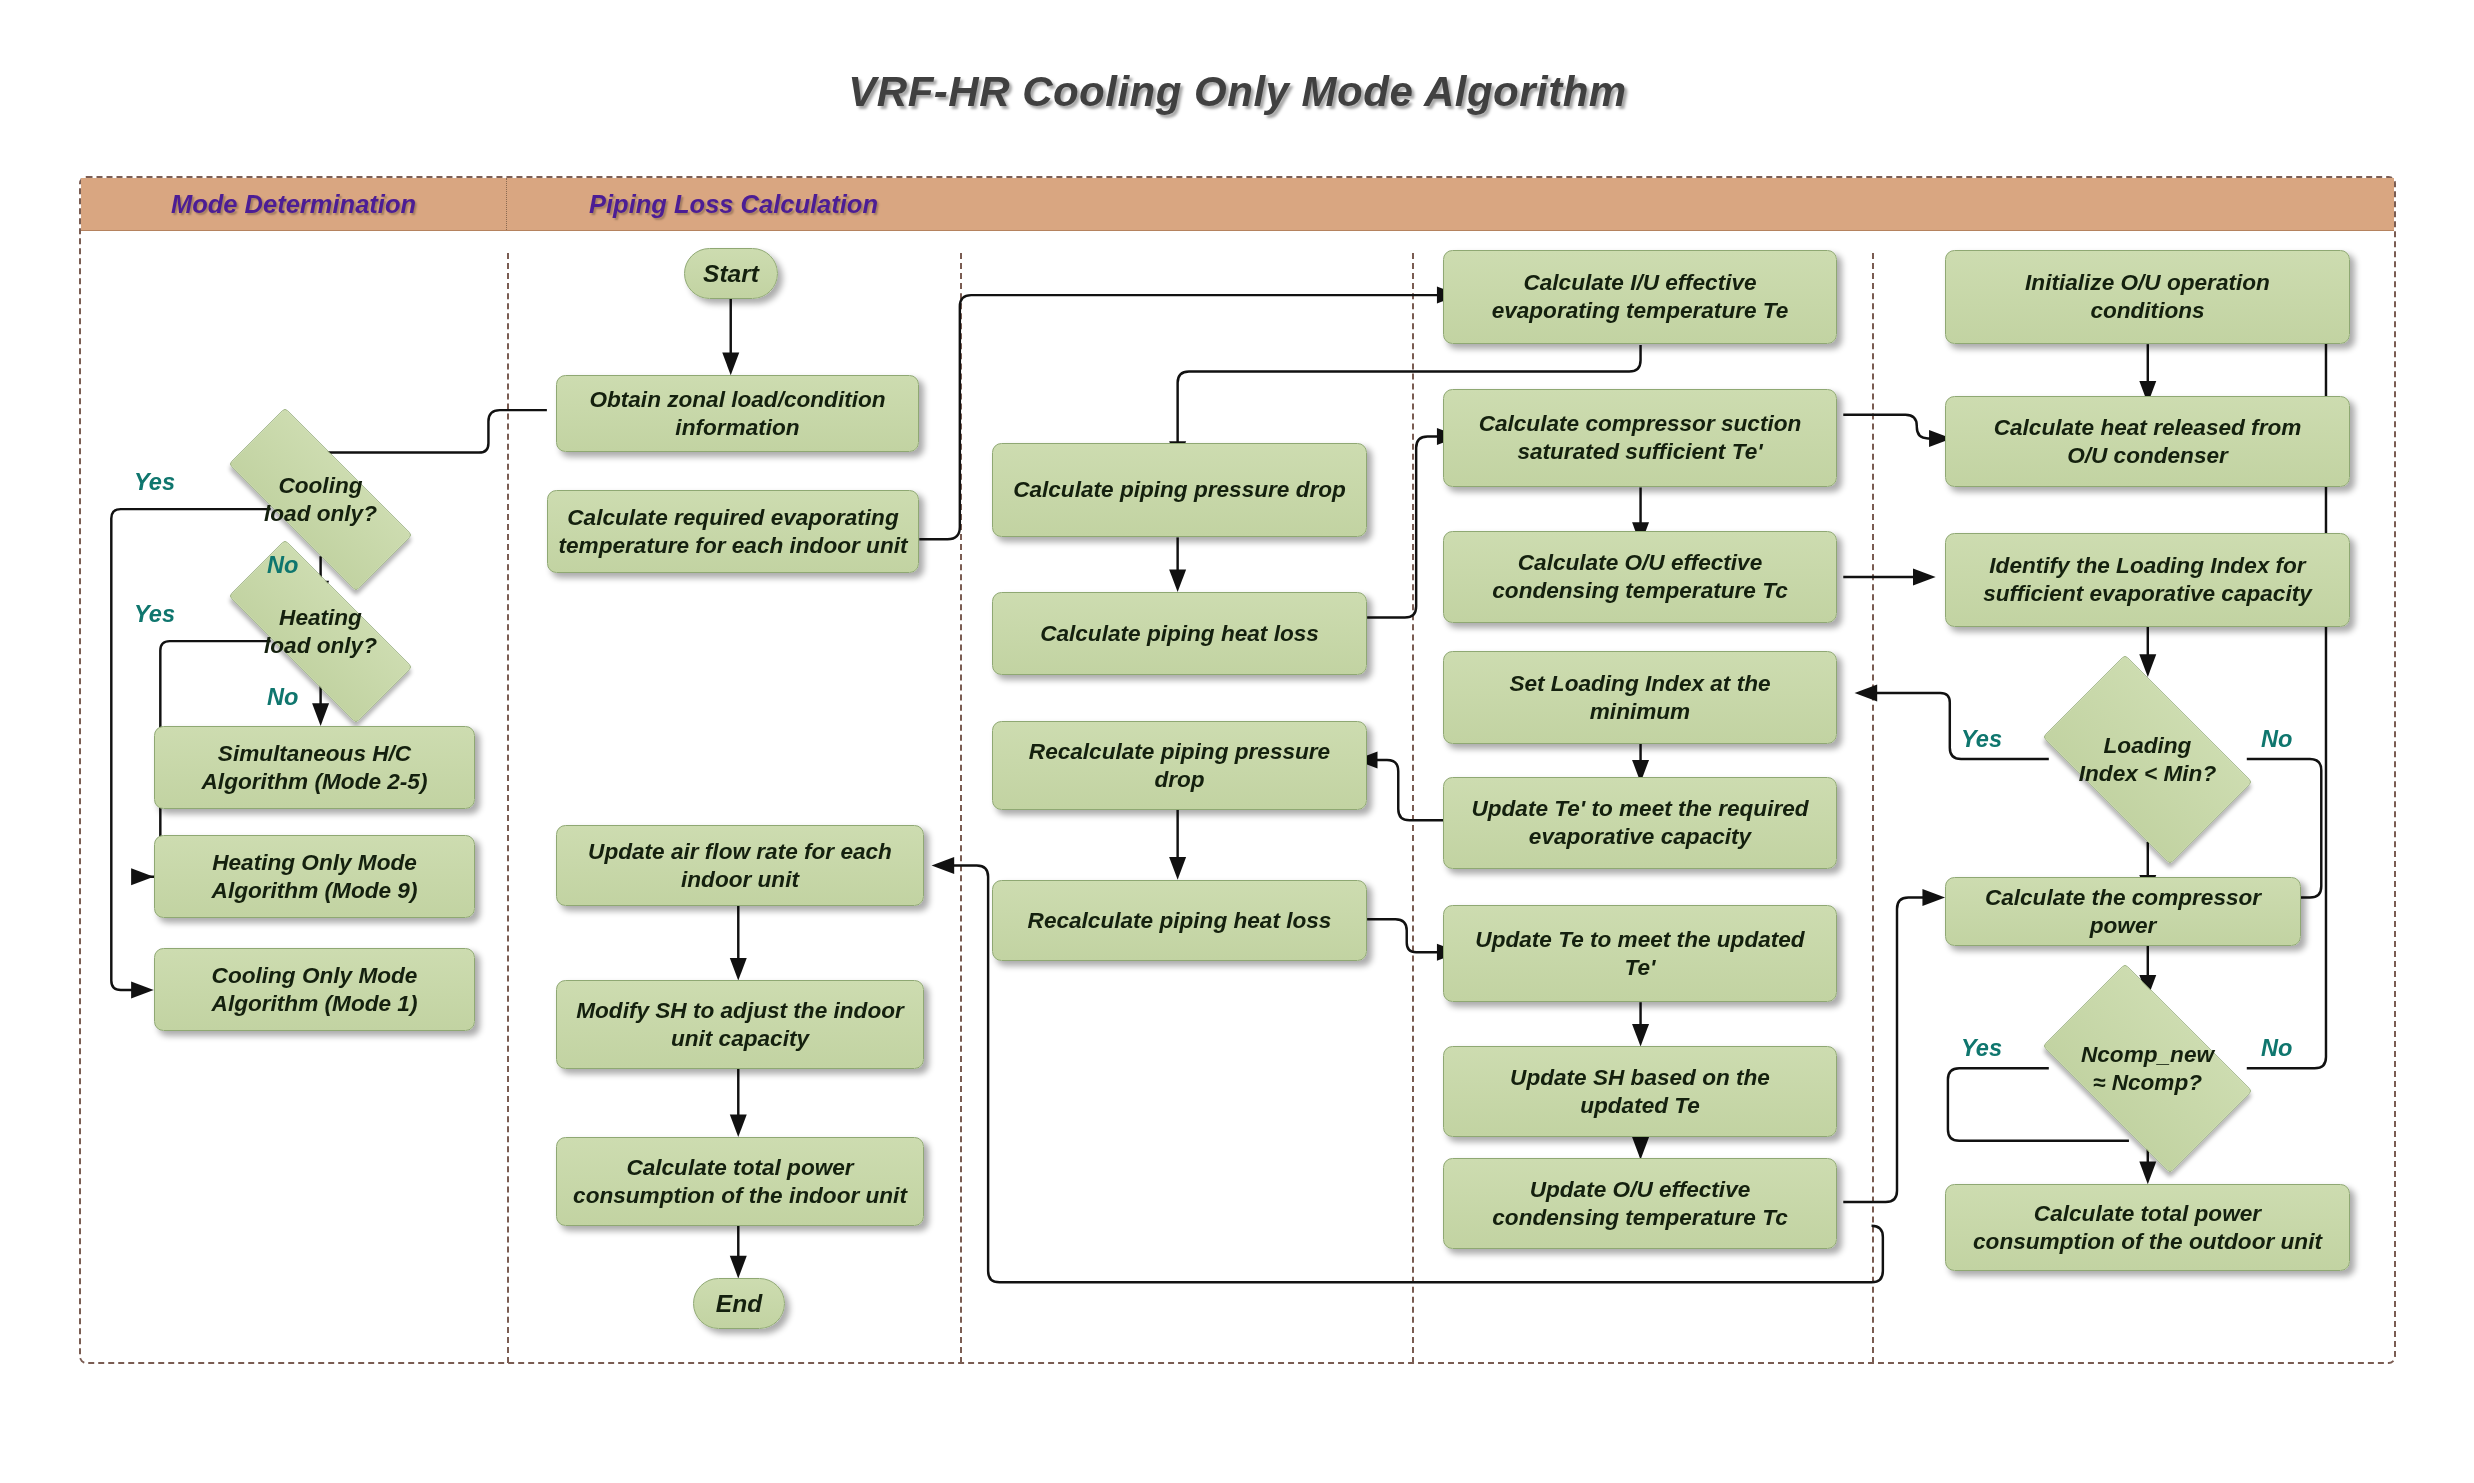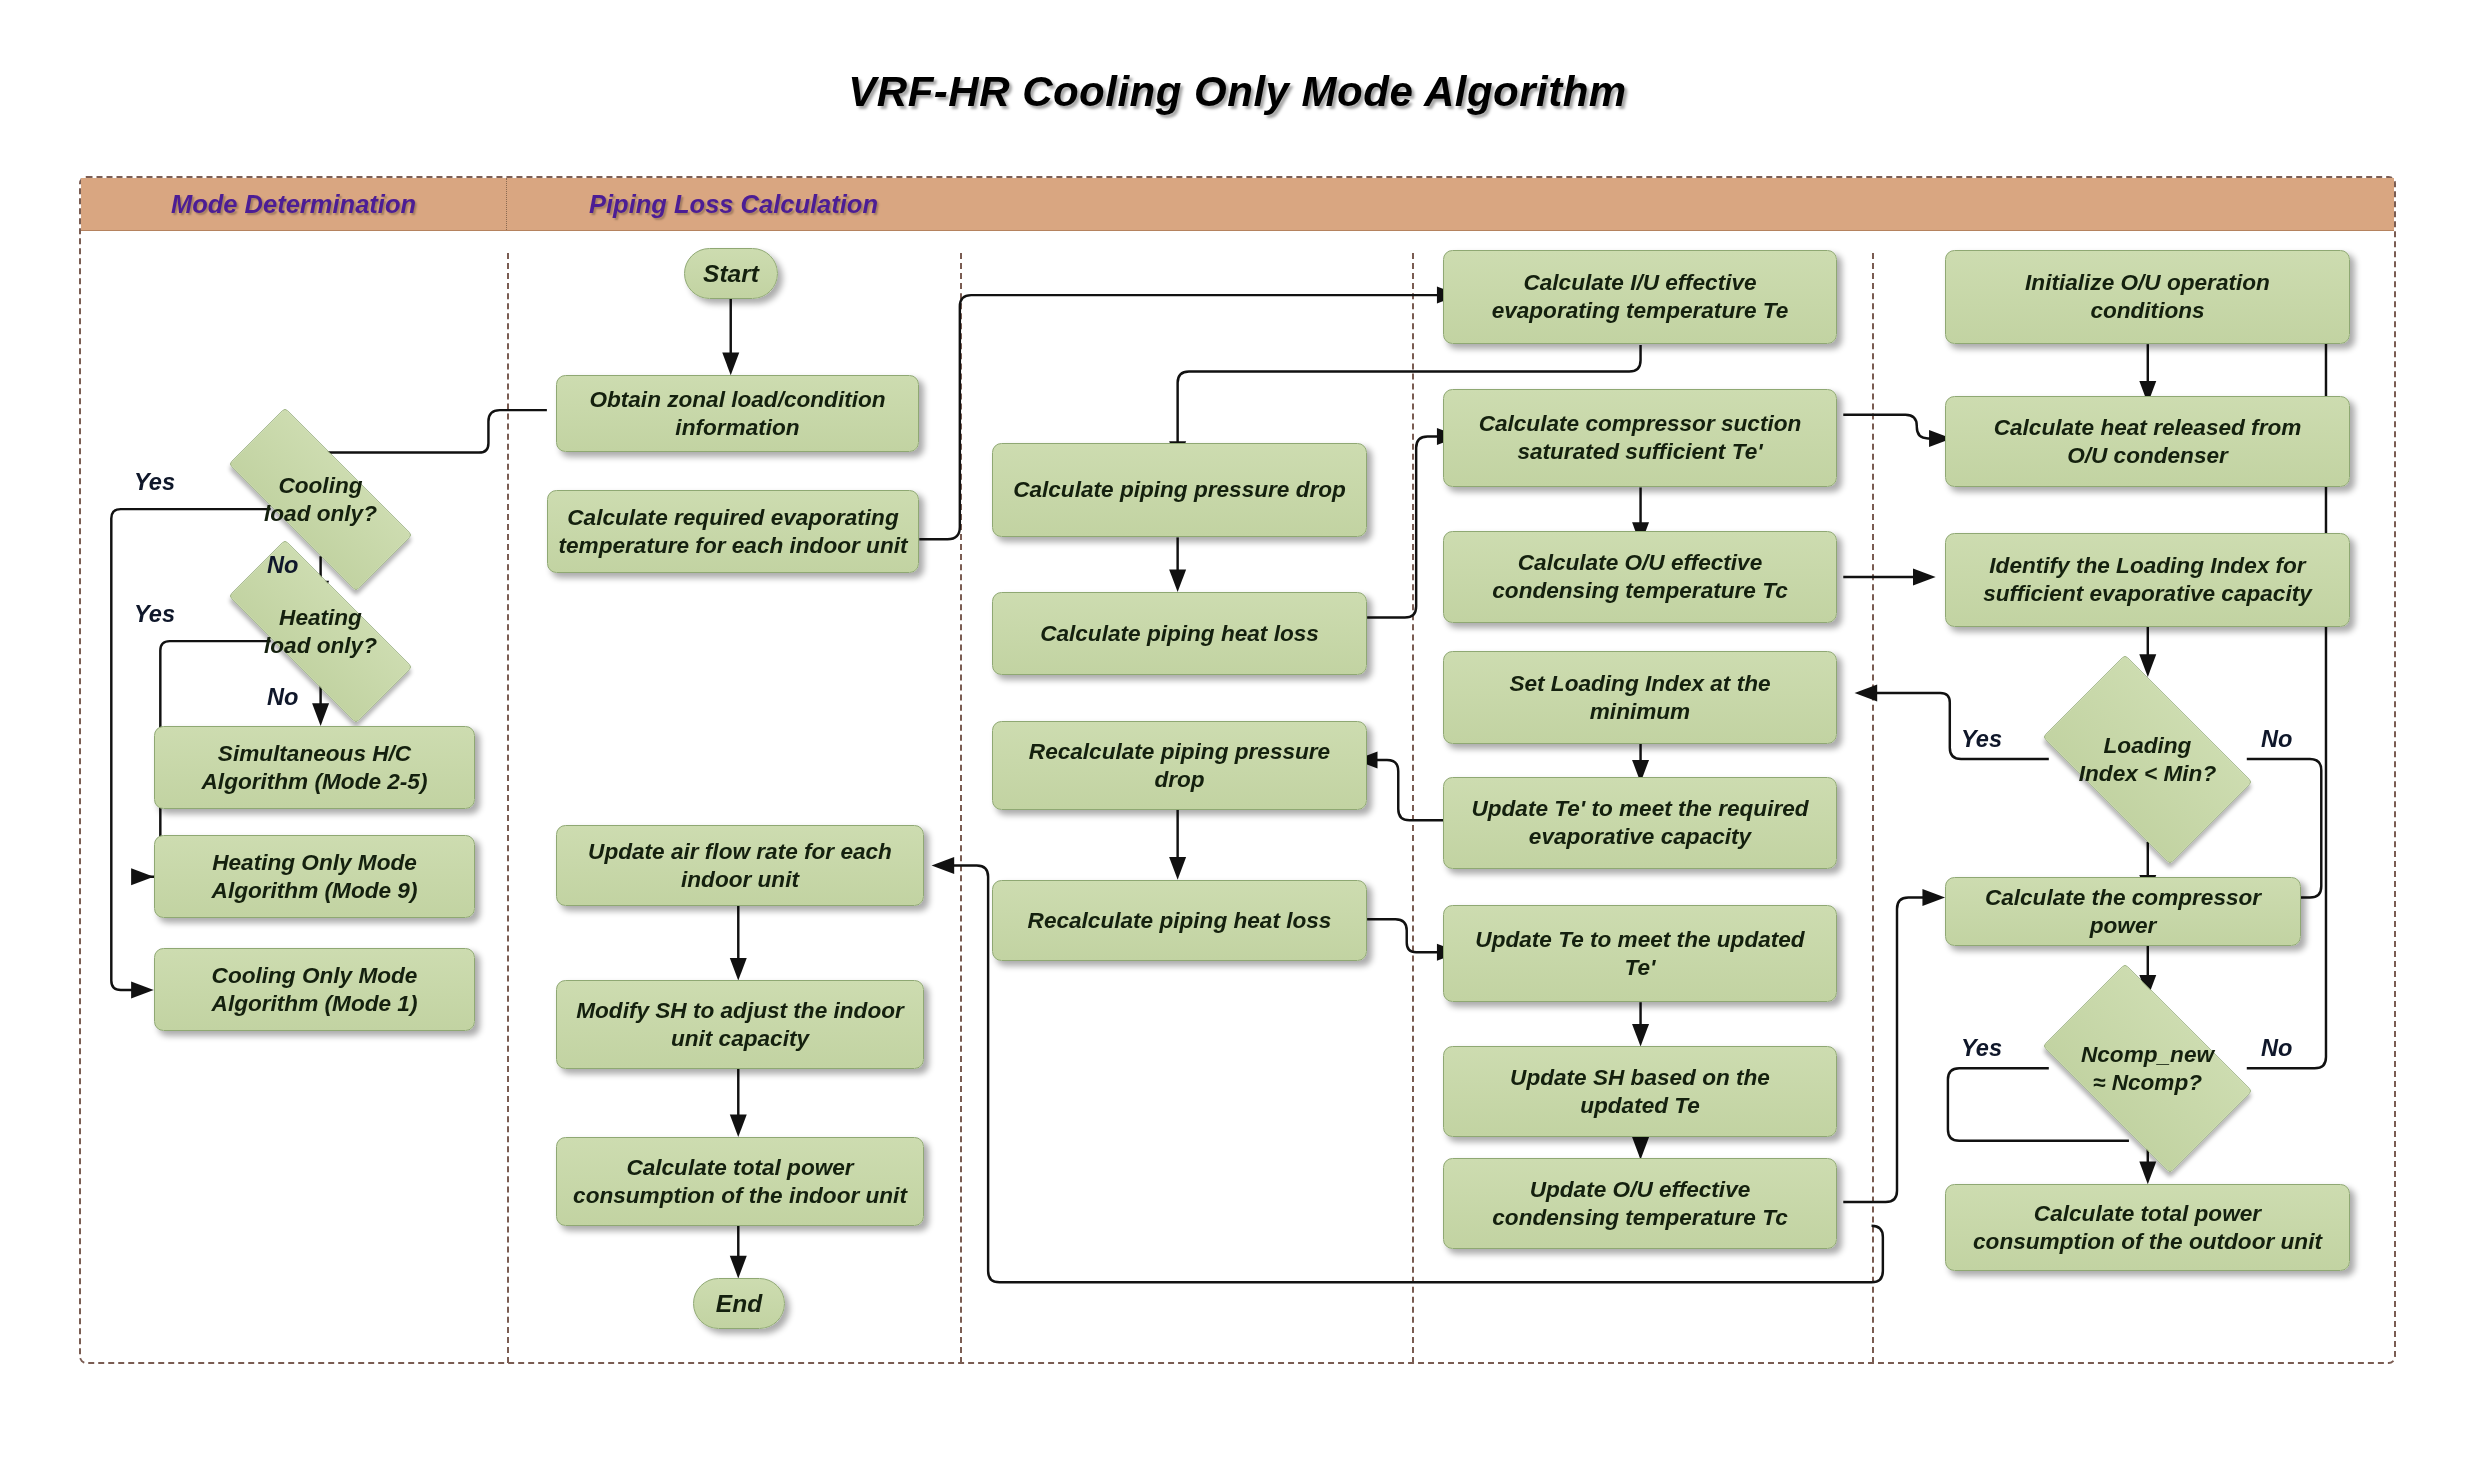--- a/index.html
+++ b/index.html
@@ -1,21 +1,21 @@
 <!DOCTYPE html>
 <html style="font-size:15px"><head>
 <meta charset="utf-8">
 <style>
   html,body{margin:0;padding:0;background:#ffffff;}
   body{width:2475px;height:1484px;position:relative;
        font-family:"Liberation Sans","DejaVu Sans",sans-serif;}
 
   #title{
     position:absolute; left:0; top:68px; width:2475px; text-align:center;
-    font-size:42px; font-weight:bold; font-style:italic; color:#000000;
+    font-size:42px; font-weight:bold; font-style:italic; color:#404040;
     letter-spacing:0.5px; text-shadow:2.8px 2.8px 2.8px rgba(0,0,0,.35);
   }
 
   
   #frame{
     position:absolute; left:79px; top:176px; width:2317px; height:1188px;
     border:2.8px dashed #7a5c52; border-radius:7.5px; box-sizing:border-box;
   }
   .lane-div{
     position:absolute; top:75px; width:0; height:1110px;
@@ -59,21 +59,21 @@
     box-shadow:4.7px 4.7px 6.6px rgba(0,0,0,.30);
   }
   .dia .txt{
     position:relative; z-index:2; width:84%;
     font-size:22.6px; font-weight:bold; font-style:italic; color:#14200e;
     line-height:1.22;
   }
 
   .elabel{
     position:absolute; z-index:4;
-    font-size:23.6px; font-weight:bold; font-style:italic; color:#0f172a;
+    font-size:23.6px; font-weight:bold; font-style:italic; color:#0f766e;
   }
 
   #wires{position:absolute;left:0;top:0;width:2475px;height:1484px;z-index:1;}
   #wires path,#wires line{fill:none;stroke:#111;stroke-width:2.6;}
   #wires polygon{fill:#111;}
 </style>
 </head>
 <body>
 
 <div id="title">VRF-HR Cooling Only Mode Algorithm</div>

